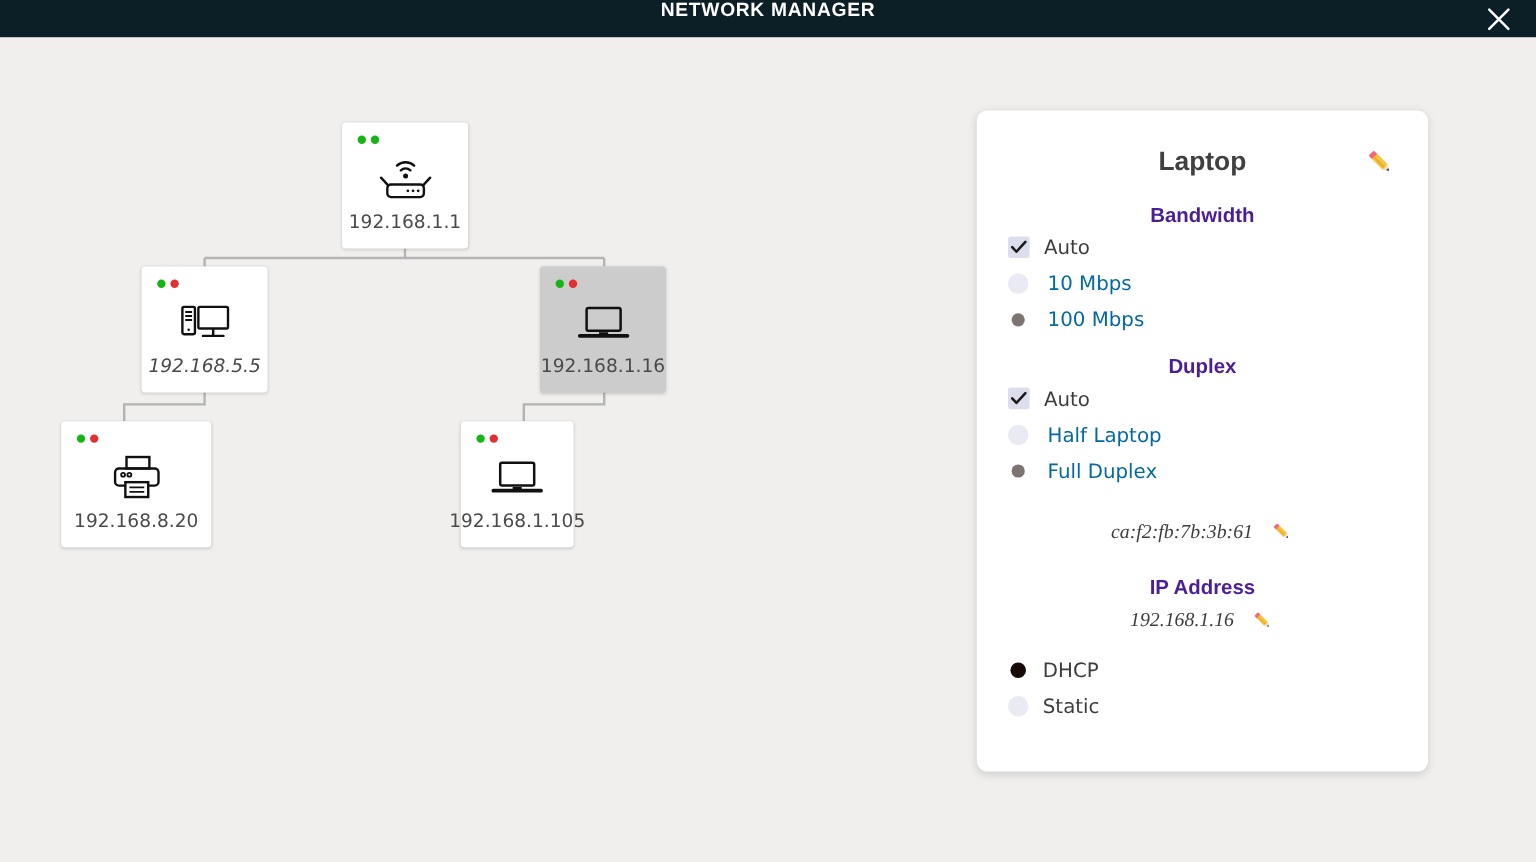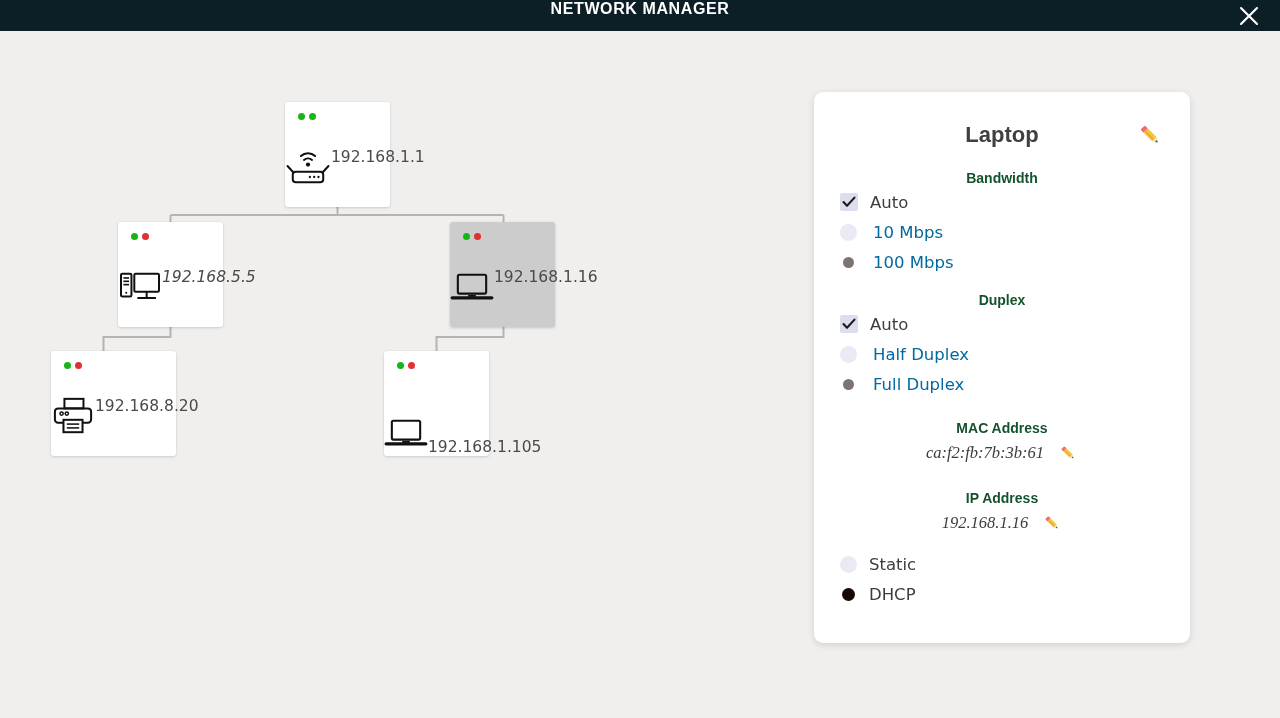--- a/index.html
+++ b/index.html
@@ -61,21 +61,21 @@
     height: 687px;
     pointer-events: none;
   }
 
   .node {
     position: absolute;
     background: #ffffff;
     border-radius: 3px;
     box-shadow: 0 1px 3px rgba(0,0,0,0.13), 0 0 0 1px rgba(0,0,0,0.015);
     display: flex;
-    flex-direction: row;
+    flex-direction: column;
     align-items: center;
     cursor: pointer;
   }
   .node.selected {
     background: #cccccc;
     box-shadow: 0 1px 3px rgba(0,0,0,0.18);
   }
   .node-dots {
     position: absolute;
     top: 11px;
@@ -183,23 +183,23 @@
   .rd.dark { background: transparent; }
   .rd.dark::after {
     content: "";
     width: 13px; height: 13px;
     border-radius: 50%;
     background: #180806;
   }
 
   .section-title {
     text-align: center;
-    font-size: 14px;
+    font-size: 17px;
     font-weight: bold;
-    color: #14532d;
+    color: #4c1d95;
     margin-top: 14px;
     margin-bottom: 2px;
   }
   .section-title.sub { margin-top: 16px; }
 
   .value-row {
     display: flex;
     align-items: center;
     justify-content: center;
     gap: 14px;
@@ -320,21 +320,21 @@
         <circle cx="11" cy="18.5" r="1.7" fill="none" stroke="#101010" stroke-width="1.6"></circle>
         <circle cx="16.5" cy="18.5" r="1.7" fill="none" stroke="#101010" stroke-width="1.6"></circle>
         <rect x="13" y="25" width="20" height="13" fill="#ffffff" stroke="#101010" stroke-width="2.1"></rect>
         <line x1="16.5" y1="29.5" x2="29.5" y2="29.5" stroke="#101010" stroke-width="1.6"></line>
         <line x1="16.5" y1="33.5" x2="29.5" y2="33.5" stroke="#101010" stroke-width="1.6"></line>
       </svg>
     </div>
     <div class="node-label">192.168.8.20</div>
   </div>
 
-  <div class="node" style="left:384px; top:320px; width:105px; height:105px;align-items:flex-end;">
+  <div class="node" style="left:384px; top:320px; width:94px; height:105px;">
     <div class="node-dots">
       <span class="dot green"></span>
       <span class="dot red"></span>
     </div>
     <div class="node-icon">
       <svg width="44" height="34" viewBox="0 0 46 36" aria-hidden="true">
         <rect x="8" y="5" width="30" height="20" rx="1.6" fill="none" stroke="#101010" stroke-width="2.2"></rect>
         <path d="M2,29.5 L44,29.5" stroke="#101010" stroke-width="3.4" stroke-linecap="round"></path>
         <line x1="19" y1="27.3" x2="27" y2="27.3" stroke="#101010" stroke-width="2"></line>
       </svg>
@@ -388,30 +388,29 @@
     <span class="cb">
       <svg width="14" height="12" viewBox="0 0 14 12" aria-hidden="true">
         <polyline points="1.5,6 5,9.8 12.5,1.6" fill="none" stroke="#1b1b1b" stroke-width="2.1" stroke-linecap="round" stroke-linejoin="round"></polyline>
       </svg>
     </span>
     <span class="row-label">Auto</span>
   </div>
 
   <div class="row disabled">
     <span class="rd off"></span>
-    <span class="row-label">Half Duplex</span>
+    <span class="row-label">Half Laptop</span>
   </div>
 
   <div class="row disabled">
     <span class="rd grey"></span>
     <span class="row-label">Full Duplex</span>
   </div>
 
   <div class="addr-block">
-    <div class="section-title" style="margin-top:0;">MAC Address</div>
     <div class="value-row">
       <span class="value-text">ca:f2:fb:7b:3b:61</span>
       <span class="value-pencil">
         <svg width="20" height="20" viewBox="0 0 28 28" aria-hidden="true">
           <g transform="rotate(-45 14 14)">
             <rect x="11" y="3.5" width="6.2" height="4.6" rx="1.2" fill="#f06a7a"></rect>
             <rect x="11" y="7.6" width="6.2" height="12.4" fill="#f5c53d"></rect>
             <rect x="12.6" y="7.6" width="1.5" height="12.4" fill="#eaa92b"></rect>
             <polygon points="11,20 17.2,20 14.1,24.6" fill="#f0dfc0"></polygon>
             <polygon points="12.7,22.5 15.5,22.5 14.1,24.6" fill="#3a3a3a"></polygon>
@@ -434,21 +433,21 @@
             <polygon points="11,20 17.2,20 14.1,24.6" fill="#f0dfc0"></polygon>
             <polygon points="12.7,22.5 15.5,22.5 14.1,24.6" fill="#3a3a3a"></polygon>
           </g>
         </svg>
       </span>
     </div>
   </div>
 
   <div class="bottom-radios">
     <div class="row">
+      <span class="rd dark"></span>
+      <span class="row-label">DHCP</span>
+    </div>
+    <div class="row">
       <span class="rd off"></span>
       <span class="row-label">Static</span>
     </div>
-    <div class="row">
-      <span class="rd dark"></span>
-      <span class="row-label">DHCP</span>
-    </div>
   </div>
 </div>
 
 </body></html>

